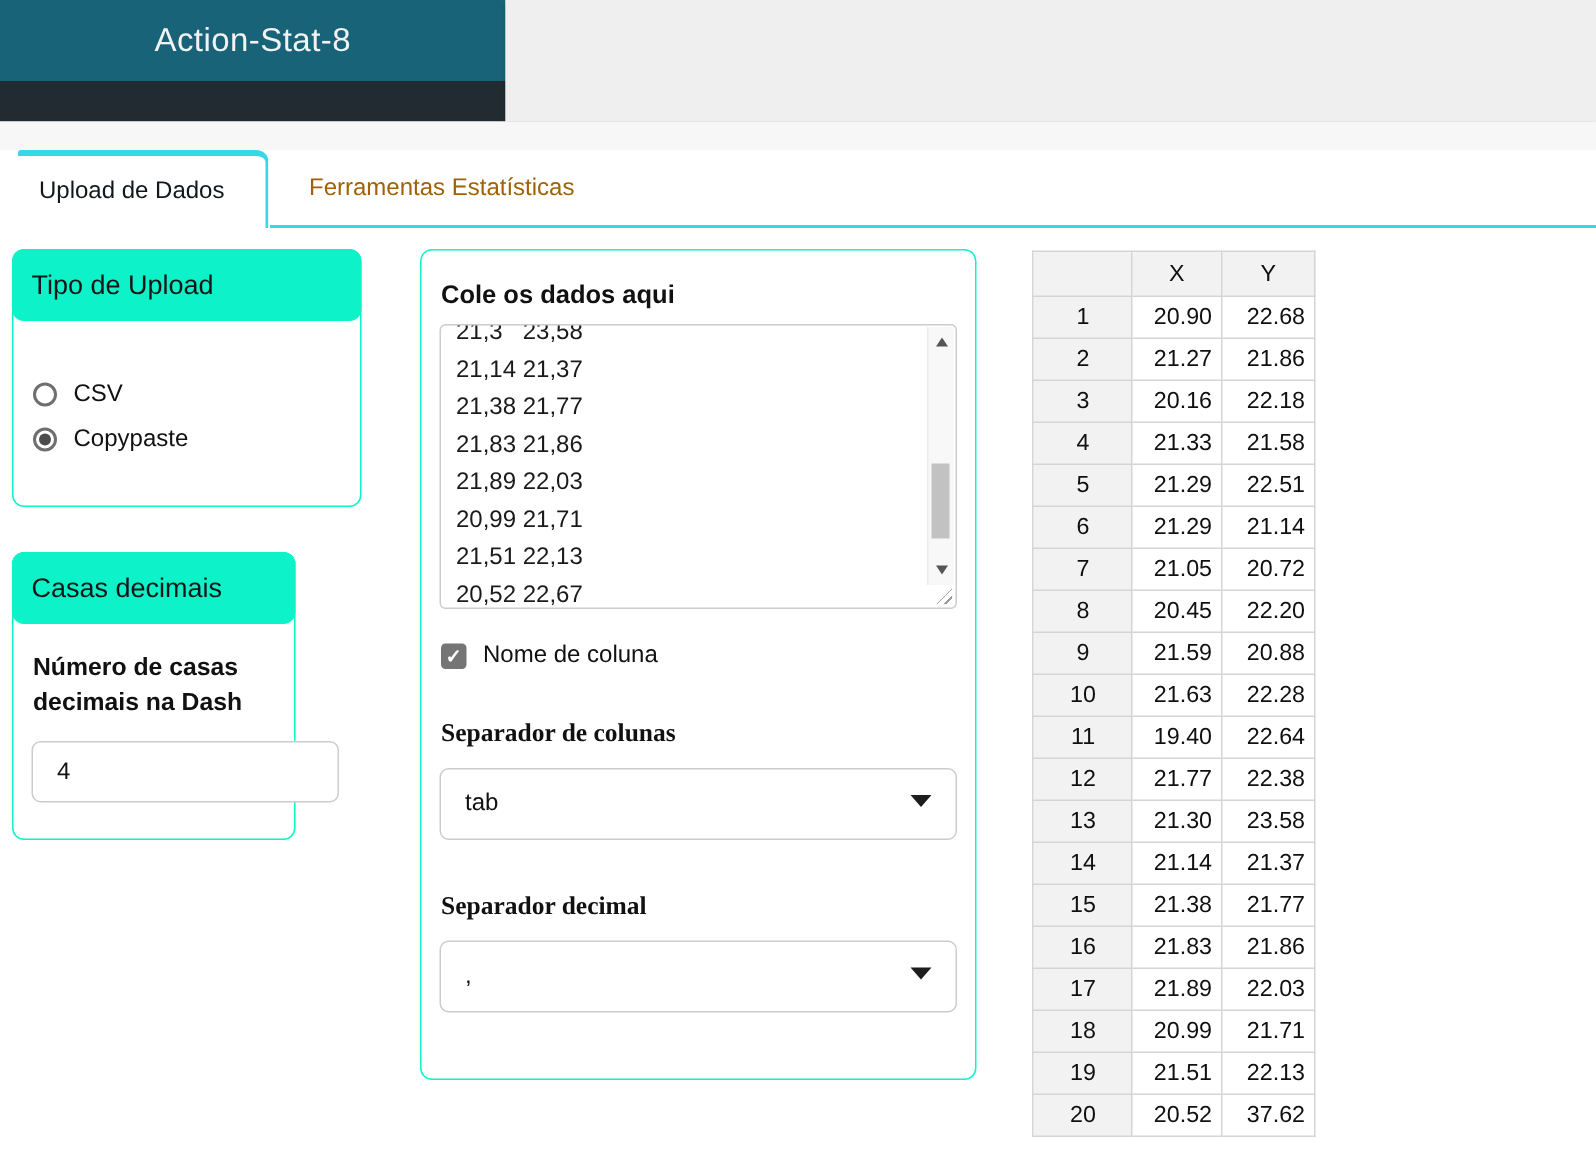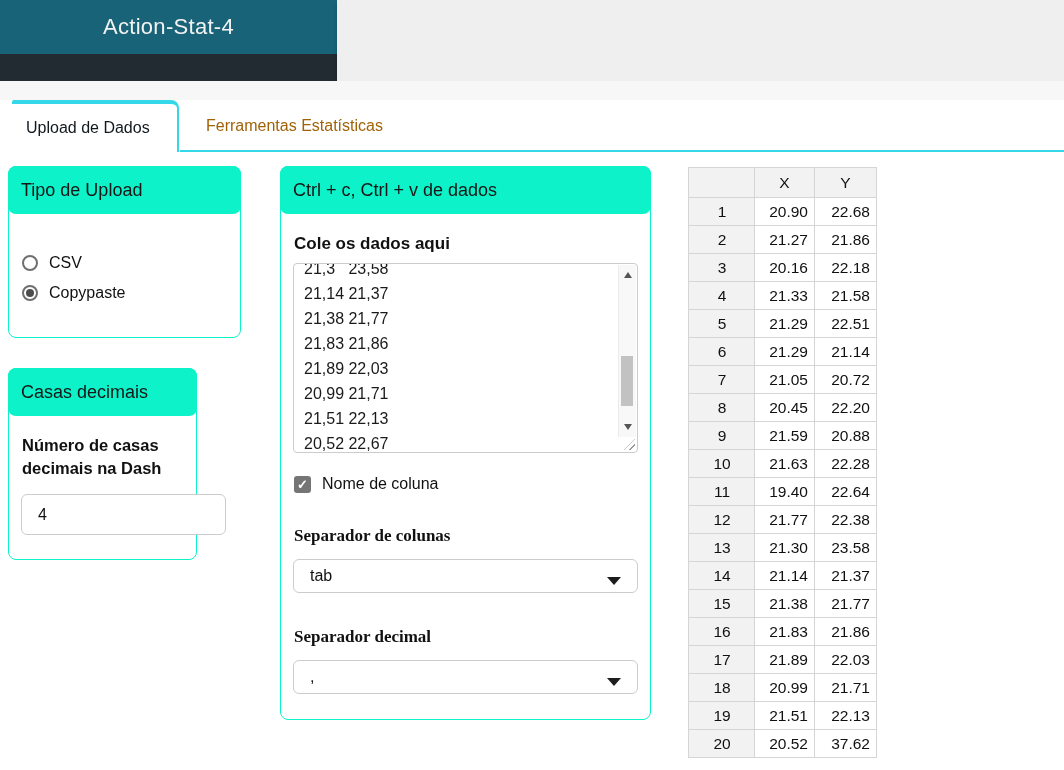--- a/index.html
+++ b/index.html
@@ -58,38 +58,38 @@
   .resize-grip{position:absolute;right:2px;bottom:2px;width:11px;height:11px;cursor:nwse-resize;
     background:repeating-linear-gradient(-45deg,transparent 0 3px,#9a9a9a 3px 4.5px);
     clip-path:polygon(100% 0,100% 100%,0 100%);}
   
   .check-row{display:flex;align-items:center;gap:11px;margin:22px 0 0 13px;cursor:pointer;}
   .checkbox{width:17px;height:17px;border-radius:3px;background:#757575;color:#fff;
     display:flex;align-items:center;justify-content:center;font-size:13px;font-weight:bold;flex:0 0 auto;}
   .check-label{font-size:16px;color:#111;}
   
   .sel-label{margin:31px 0 0 13px;font-family:Liberation Serif, serif;}
-  .selbox{position:relative;margin:12px 12px 0 12px;height:34px;border:1px solid #ccc;border-radius:6px;
+  .selbox{position:relative;margin:12px 12px 0 12px;height:48px;border:1px solid #ccc;border-radius:6px;
     background:#fff;display:flex;align-items:center;padding-left:16px;box-sizing:border-box;
     font-size:16px;color:#111;cursor:pointer;}
   .sel-arrow{position:absolute;right:16px;top:17px;width:0;height:0;
     border-left:7px solid transparent;border-right:7px solid transparent;border-top:8px solid #1d1d1d;}
   
   .dtable{position:absolute;left:688px;top:167px;border-collapse:collapse;font-size:15.5px;color:#101010;}
   .dtable th,.dtable td{border:1px solid #d5d5d5;box-sizing:border-box;}
   .dtable th{background:#f2f2f2;font-weight:normal;height:30px;text-align:center;}
   .dtable td{height:28px;background:#fff;text-align:right;padding-right:6px;cursor:cell;}
   .dtable td.idx{background:#f2f2f2;text-align:center;padding-right:0;width:66px;cursor:default;}
   .col-x{width:60px;} .col-y{width:62px;}
 </style>
 </head>
 <body>
 
 <div class="hdr-teal">
-  <span class="hdr-title">Action-Stat-4</span>
+  <span class="hdr-title">Action-Stat-8</span>
 </div>
 <div class="hdr-dark"></div>
 <div class="hdr-gray"></div>
 <div class="hdr-strip"></div>
 
 <div class="tabs">
   <div class="tab-underline"></div>
   <div class="tab-active">
     <span>Upload de Dados</span>
   </div>
@@ -116,23 +116,20 @@
 
 <div class="panel" style="left:8px;top:368px;width:189px;height:192px;">
   <div class="panel-head">
     <span>Casas decimais</span>
   </div>
   <div class="bold-label" style="margin:18px 14px 0 13px;">Número de casas decimais na Dash</div>
   <input class="text-input" type="text" value="4" style="">
 </div>
 
 <div class="panel" style="left:280px;top:166px;width:371px;height:554px;">
-  <div class="panel-head">
-    <span>Ctrl + c, Ctrl + v de dados</span>
-  </div>
 
   <div class="bold-label" style="margin:18px 0 0 13px;font-size:17px;">Cole os dados aqui</div>
 
   <div class="pastebox">
     <pre id="paste-lines">21,3	23,58
 21,14	21,37
 21,38	21,77
 21,83	21,86
 21,89	22,03
 20,99	21,71

